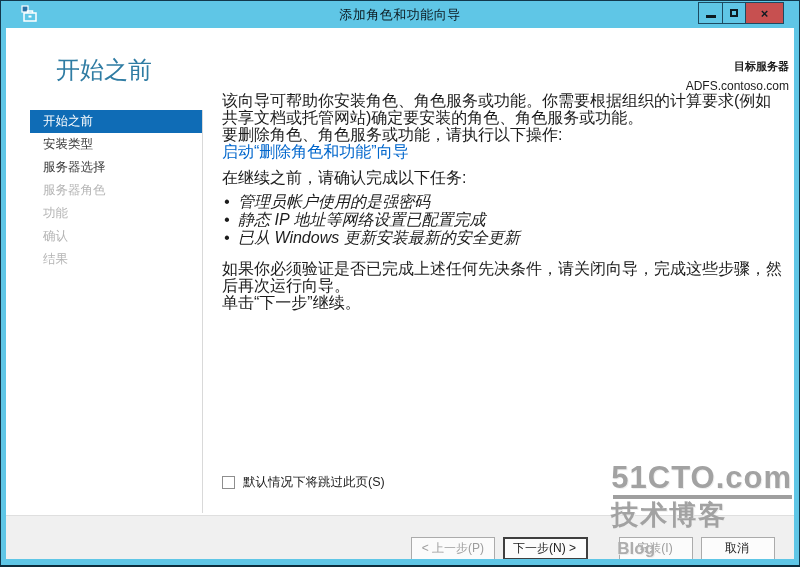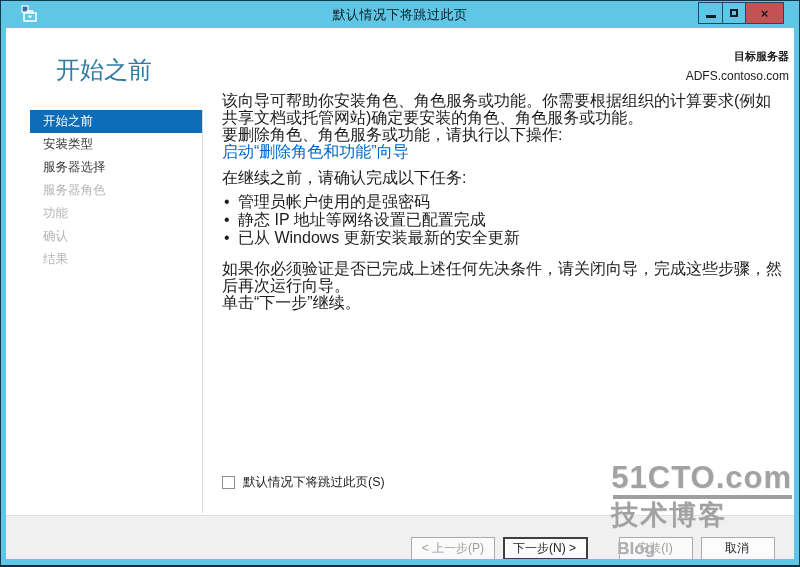--- a/index.html
+++ b/index.html
@@ -37,21 +37,21 @@
     position:absolute; left:6px; right:6px; top:28px; bottom:8px;
     background:#ffffff; overflow:hidden;
   }
   .bottom-dark{ position:absolute; left:0; right:0; bottom:0; height:2px; background:#0d2c3c; }
 
   
   .page-title{
     position:absolute; left:50px; top:26px;
     font-size:24px; font-weight:400; color:#2f7ca3;
   }
-  .target-server{ position:absolute; right:5px; top:21px; text-align:right; }
+  .target-server{ position:absolute; right:5px; top:31px; text-align:right; }
   .target-server .ts-label{ font-size:11px; font-weight:bold; color:#1b1b1b; display:block; }
   .target-server .ts-value{ font-size:12px; color:#1b1b1b; display:block; margin-top:5px; }
 
   
   .sidebar{ position:absolute; left:24px; top:82px; width:172px; }
   .side-item{
     height:23px; line-height:23px; padding-left:13px;
     font-size:12.5px; color:#3b3b3b; cursor:default; white-space:nowrap;
   }
   .side-item.selected{ background:#0f6cb6; color:#ffffff; }
@@ -69,21 +69,21 @@
   }
   .content p{ margin:0; }
   .p-intro{ margin-bottom:16px; }
   .p-remove{ margin-bottom:0; }
   .link{
     color:#0066cc; text-decoration:none; display:inline-block; cursor:pointer;
     margin-bottom:9px;
   }
   .p-confirm{ margin-top:8px; }
   .task-list{ list-style:none; margin:7px 0 13px 2px; }
-  .task-list li{ line-height:18px; }
+  .task-list li{ line-height:18px;font-style:italic; }
   .task-list .bullet{ display:inline-block; width:14px; }
   .p-verify{ margin-bottom:19px; }
 
   
   .skip-row{
     position:absolute; left:216px; top:446px;
     display:flex; align-items:center; font-size:12.5px; color:#1c1c1c;
   }
   .checkbox{
     width:13px; height:13px; background:#fff; border:1px solid #8e8e8e;
@@ -137,21 +137,21 @@
 
   <div class="titlebar">
     <span class="app-icon">
       <svg width="18" height="18" viewBox="0 0 18 18">
         <rect x="2" y="1" width="6" height="6" fill="#2a74a8" stroke="#ffffff" stroke-width="1.2"></rect>
         <rect x="4" y="8" width="12" height="8" fill="none" stroke="#ffffff" stroke-width="1.5"></rect>
         <path d="M7.5 8 V6 H12.5 V8" fill="none" stroke="#ffffff" stroke-width="1.5"></path>
         <rect x="8.5" y="10.5" width="3" height="2" fill="#ffffff"></rect>
       </svg>
     </span>
-    <div class="titlebar-title">默认情况下将跳过此页</div>
+    <div class="titlebar-title">添加角色和功能向导</div>
     <div class="win-controls">
       <div class="win-btn min">
           <span class="min-glyph"></span>
         </div>
       <div class="win-btn max">
           <span class="max-glyph"></span>
         </div>
       <div class="win-btn close">
           <span>×</span>
         </div>

